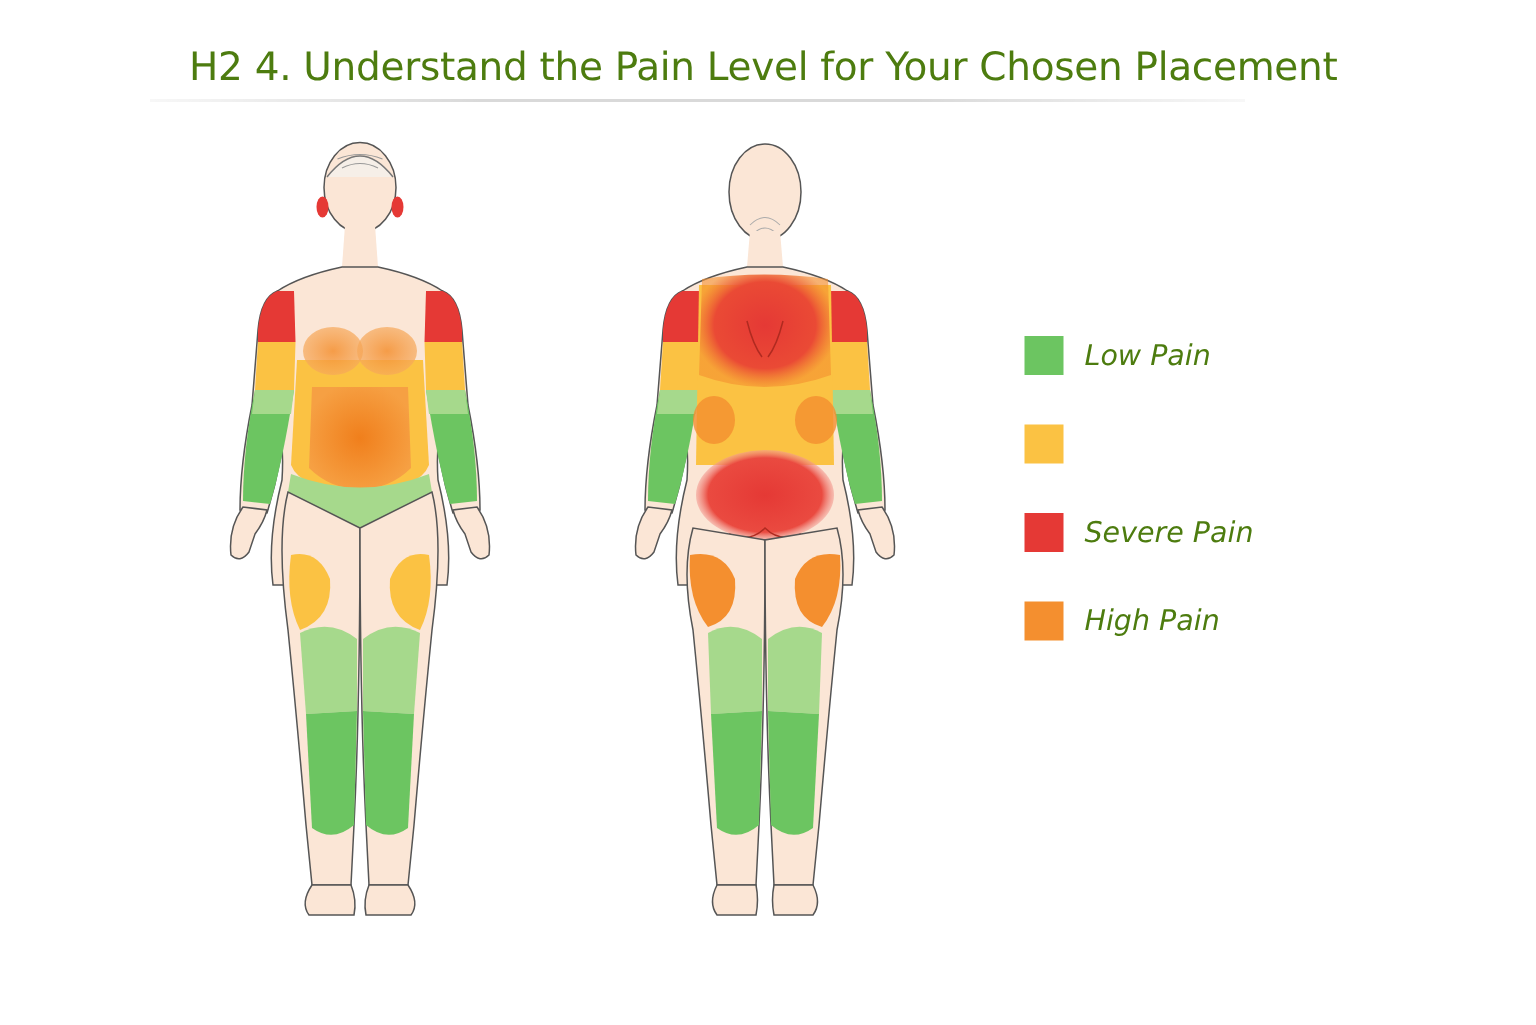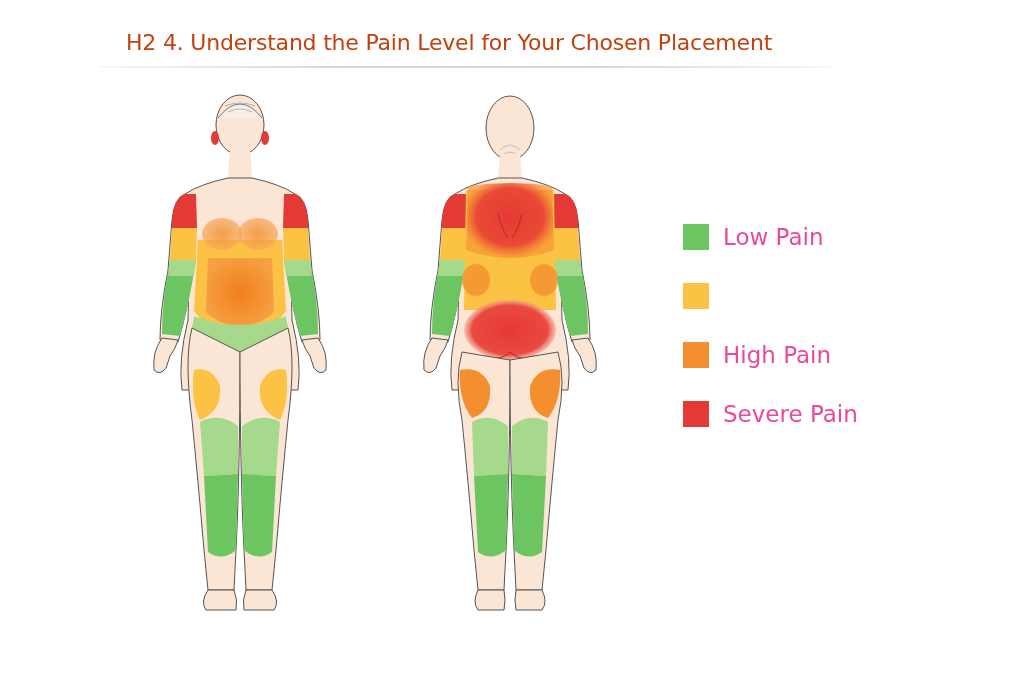--- a/index.html
+++ b/index.html
@@ -1,28 +1,28 @@
 <!DOCTYPE html>
 <html><head>
 <meta charset="utf-8">
 <style>
   html, body { margin:0; padding:0; background:#ffffff; }
   body { width:1024px; height:683px; position:relative; overflow:hidden;
          font-family:"DejaVu Sans","Liberation Sans",sans-serif; }
-  .title { position:absolute; left:126px; top:30px; font-size:22px; color:#c2410c;
+  .title { position:absolute; left:126px; top:30px; font-size:26px; color:#4d7c0f;
            letter-spacing:-0.2px; white-space:nowrap;text-align:right; }
   .title-rule { position:absolute; left:100px; top:66px; width:730px; height:2px;
            background:linear-gradient(to right, rgba(0,0,0,0.03), rgba(0,0,0,0.15) 30%, rgba(0,0,0,0.15) 70%, rgba(0,0,0,0.03)); }
   .figure { position:absolute; top:90px; width:200px; height:530px; }
   .front { left:140px; }
   .back { left:410px; }
   .legend { position:absolute; left:683px; top:224px; }
   .legend-item { display:flex; align-items:center; height:26px; margin-bottom:33px; }
   .swatch { width:26px; height:26px; margin-right:14px; }
-  .legend-label { font-size:23px; color:#ec4899; white-space:nowrap; }
+  .legend-label { font-size:19px; color:#4d7c0f; white-space:nowrap;font-style:italic; }
 </style>
 </head>
 <body>
 
 <div class="title">H2 4. Understand the Pain Level for Your Chosen Placement</div>
 <div class="title-rule"></div>
 
 <svg class="figure front" viewBox="0 0 200 530" xmlns="http://www.w3.org/2000/svg">
   <defs>
     <radialGradient id="fChest" cx="50%" cy="50%" r="50%">
@@ -149,20 +149,20 @@
 
 <div class="legend">
   <div class="legend-item">
     <div class="swatch" style="background:#6cc561"></div>
     <span class="legend-label">Low Pain</span>
   </div>
   <div class="legend-item">
     <div class="swatch" style="background:#fbc243"></div>
   </div>
   <div class="legend-item">
+    <div class="swatch" style="background:#e53935"></div>
+    <span class="legend-label">Severe Pain</span>
+  </div>
+  <div class="legend-item">
     <div class="swatch" style="background:#f48f2f"></div>
     <span class="legend-label">High Pain</span>
-  </div>
-  <div class="legend-item">
-    <div class="swatch" style="background:#e53935"></div>
-    <span class="legend-label">Severe Pain</span>
   </div>
 </div>
 
 </body></html>

